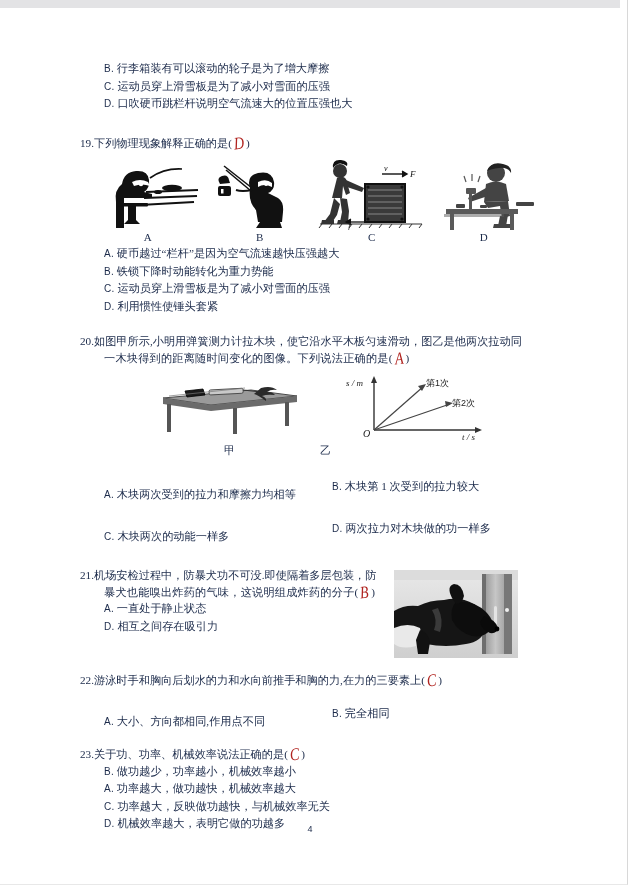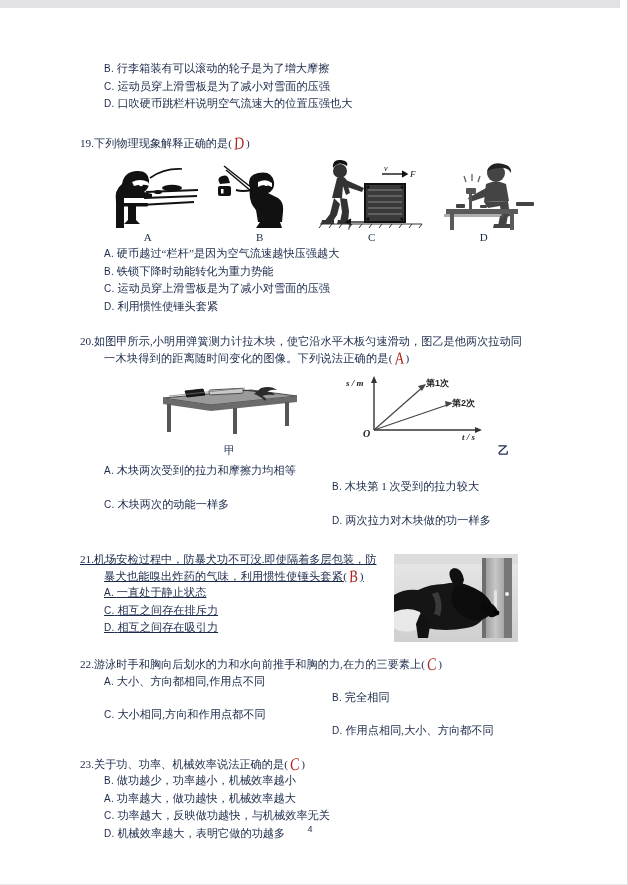--- a/index.html
+++ b/index.html
@@ -72,21 +72,21 @@
     transform: rotate(-6deg) scaleY(1.25);
     transform-origin: center;
     padding: 0 2px;
     line-height: 10px;
     position: relative;
     top: 1px;
   }
 
   
   .optrow { display: flex; }
-  .optrow .c1 { width: 212px; flex: 0 0 212px; }
+  .optrow .c1 { width: 212px; flex: 0 0 212px; margin-top: 24px; }
   .optrow .c2 { flex: 1 1 auto; margin-top: 16px; }
 
   
   .figstrip {
     display: flex;
     margin-top: 7px;
     margin-bottom: 2px;
     padding-left: 4px;
   }
   .figcell {
@@ -104,29 +104,29 @@
     margin-top: 1px;
   }
 
   
   .fig20 {
     display: flex;
     margin-top: 8px;
     padding-left: 52px;
   }
   .fig20 .cellA { width: 180px; text-align: center; }
-  .fig20 .cellB { width: 190px; text-align: right; font-weight: bold; }
+  .fig20 .cellB { width: 190px; text-align: left; }
   .fig20cap {
     font-size: 11px;
     margin-top: 3px;
     letter-spacing: 1px;
   }
 
   
-  .q21wrap { display: flex; margin-top: 6px; text-decoration: underline; }
+  .q21wrap { display: flex; margin-top: 6px; }
   .q21text { width: 300px; flex: 0 0 300px; }
   .q21photo { flex: 1 1 auto; padding-left: 6px; padding-top: 3px; }
 
   .photo {
     width: 124px;
     height: 88px;
     position: relative;
     overflow: hidden;
     background: #c9c9c9;
   }
@@ -406,23 +406,22 @@
           <div class="c1 opt"><span class="lbl">C.</span> <span>木块两次的动能一样多</span></div>
           <div class="c2 opt"><span class="lbl">D.</span> <span>两次拉力对木块做的功一样多</span></div>
         </div>
       </div>
     </div>
 
     <div style="height:16px"></div>
     <div class="q21wrap">
       <div class="q21text">
         <div class="qnum" style="margin-left:-8px"><span>21.</span><span>机场安检过程中，防暴犬功不可没.即使隔着多层包装，防</span></div>
-        <div class="qline indent2"><span>暴犬也能嗅出炸药的气味，利用惯性使锤头套紧(</span><span class="ans">B</span><span>)</span></div>
+        <div class="qline indent2"><span>暴犬也能嗅出炸药的气味，这说明组成炸药的分子(</span><span class="ans">B</span><span>)</span></div>
         <div class="opt"><span class="lbl">A.</span> <span>一直处于静止状态</span></div>
-        <div class="opt"><span class="lbl">C.</span> <span>相互之间存在排斥力</span></div>
         <div class="opt"><span class="lbl">D.</span> <span>相互之间存在吸引力</span></div>
       </div>
       <div class="q21photo">
         <div class="photo">
           <svg width="124" height="88" viewBox="0 0 124 88">
             <defs>
               <linearGradient id="flr" x1="0" y1="0" x2="0" y2="1">
                 <stop offset="0" stop-color="#e8e8e8"></stop>
                 <stop offset="1" stop-color="#cfcfcf"></stop>
               </linearGradient>
@@ -459,24 +458,20 @@
       </div>
     </div>
 
     <div style="height:14px"></div>
     <div>
       <div class="qnum" style="margin-left:-8px"><span>22.</span><span>游泳时手和胸向后划水的力和水向前推手和胸的力,在力的三要素上(</span><span class="ans">C</span><span>)</span></div>
       <div class="optrow">
         <div class="c1 opt"><span class="lbl">A.</span> <span>大小、方向都相同,作用点不同</span></div>
         <div class="c2 opt"><span class="lbl">B.</span> <span>完全相同</span></div>
       </div>
-      <div class="optrow">
-        <div class="c1 opt"><span class="lbl">C.</span> <span>大小相同,方向和作用点都不同</span></div>
-        <div class="c2 opt"><span class="lbl">D.</span> <span>作用点相同,大小、方向都不同</span></div>
-      </div>
     </div>
 
     <div style="height:16px"></div>
     <div>
       <div class="qnum" style="margin-left:-8px"><span>23.</span><span>关于功、功率、机械效率说法正确的是(</span><span class="ans">C</span><span>)</span></div>
       <div class="opt"><span class="lbl">B.</span> <span>做功越少，功率越小，机械效率越小</span></div>
       <div class="opt"><span class="lbl">A.</span> <span>功率越大，做功越快，机械效率越大</span></div>
       <div class="opt"><span class="lbl">C.</span> <span>功率越大，反映做功越快，与机械效率无关</span></div>
       <div class="opt"><span class="lbl">D.</span> <span>机械效率越大，表明它做的功越多</span></div>
     </div>

